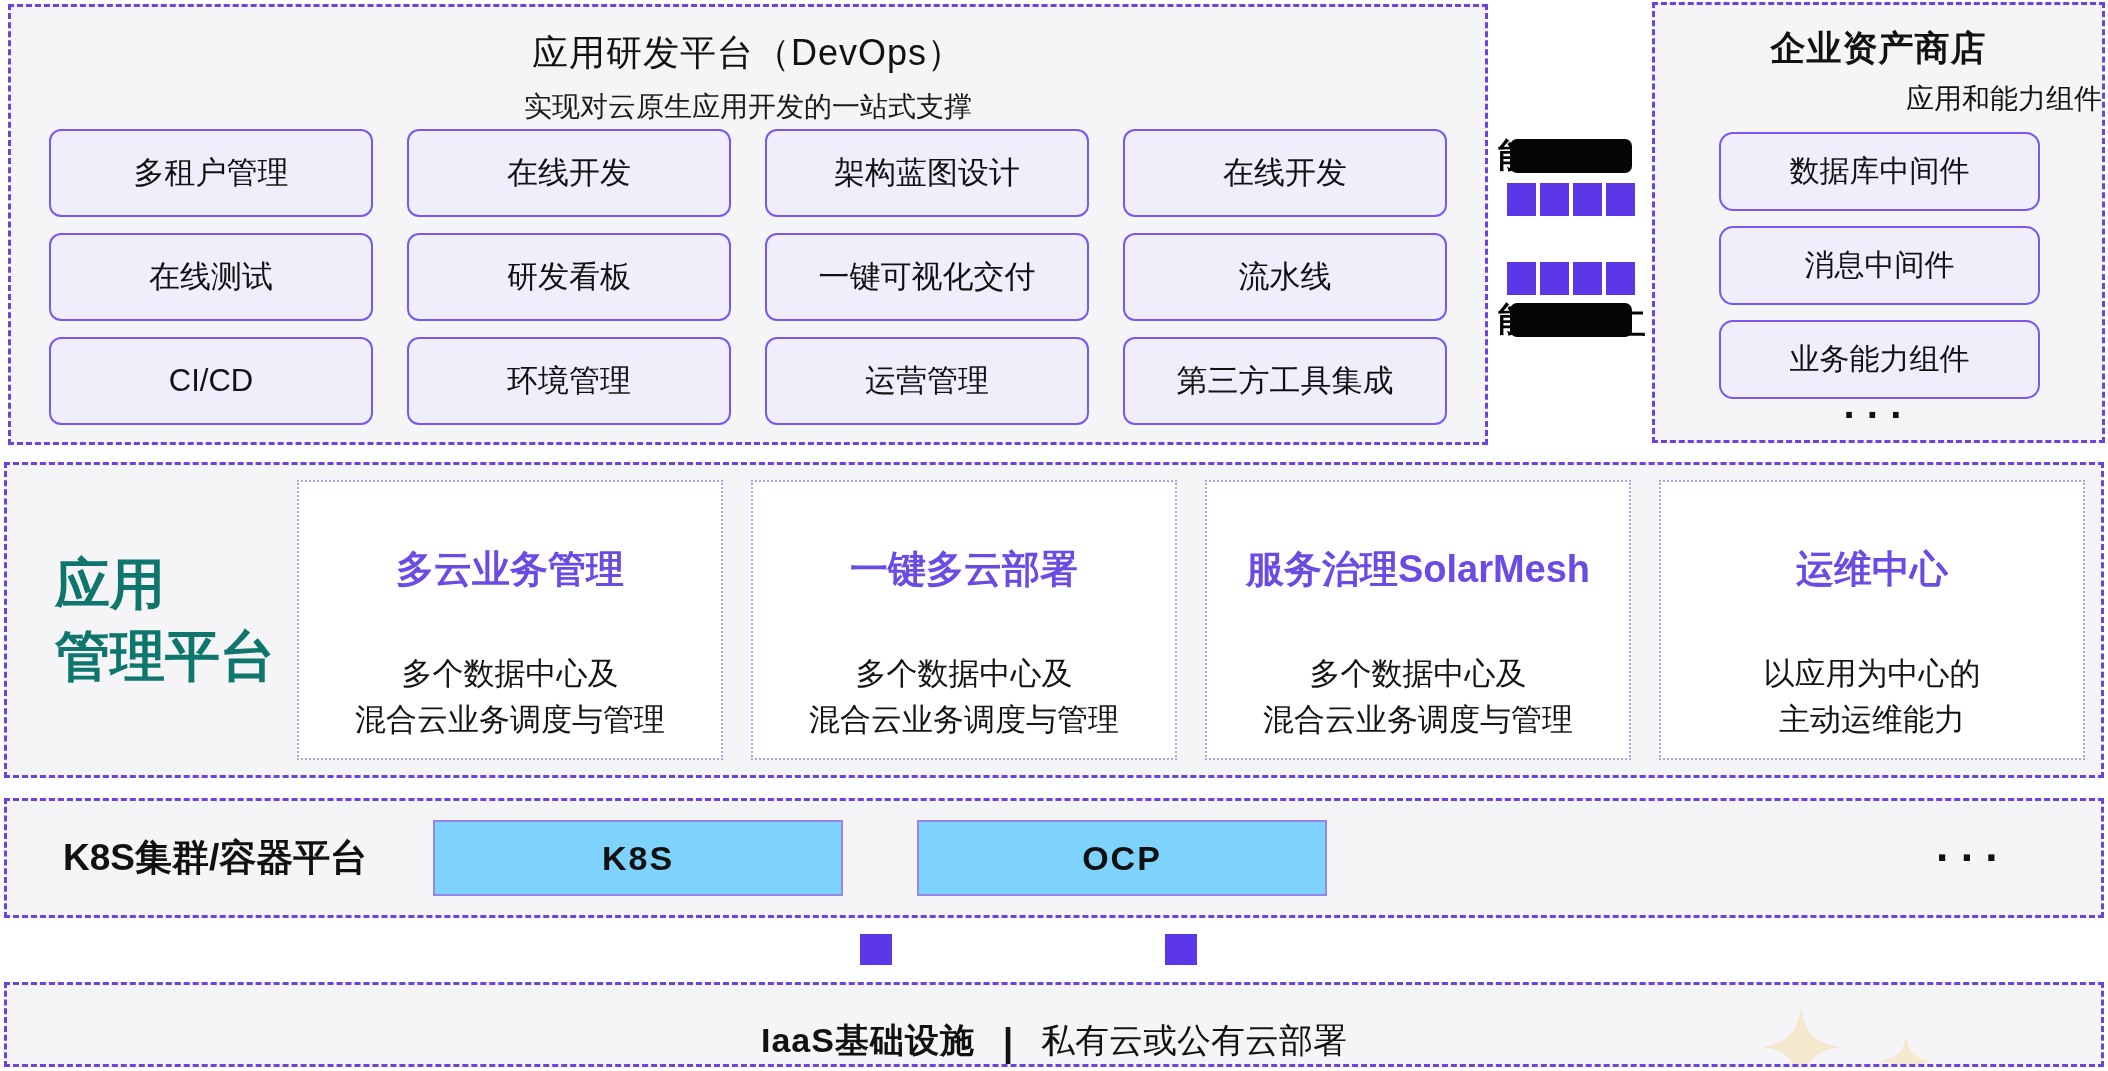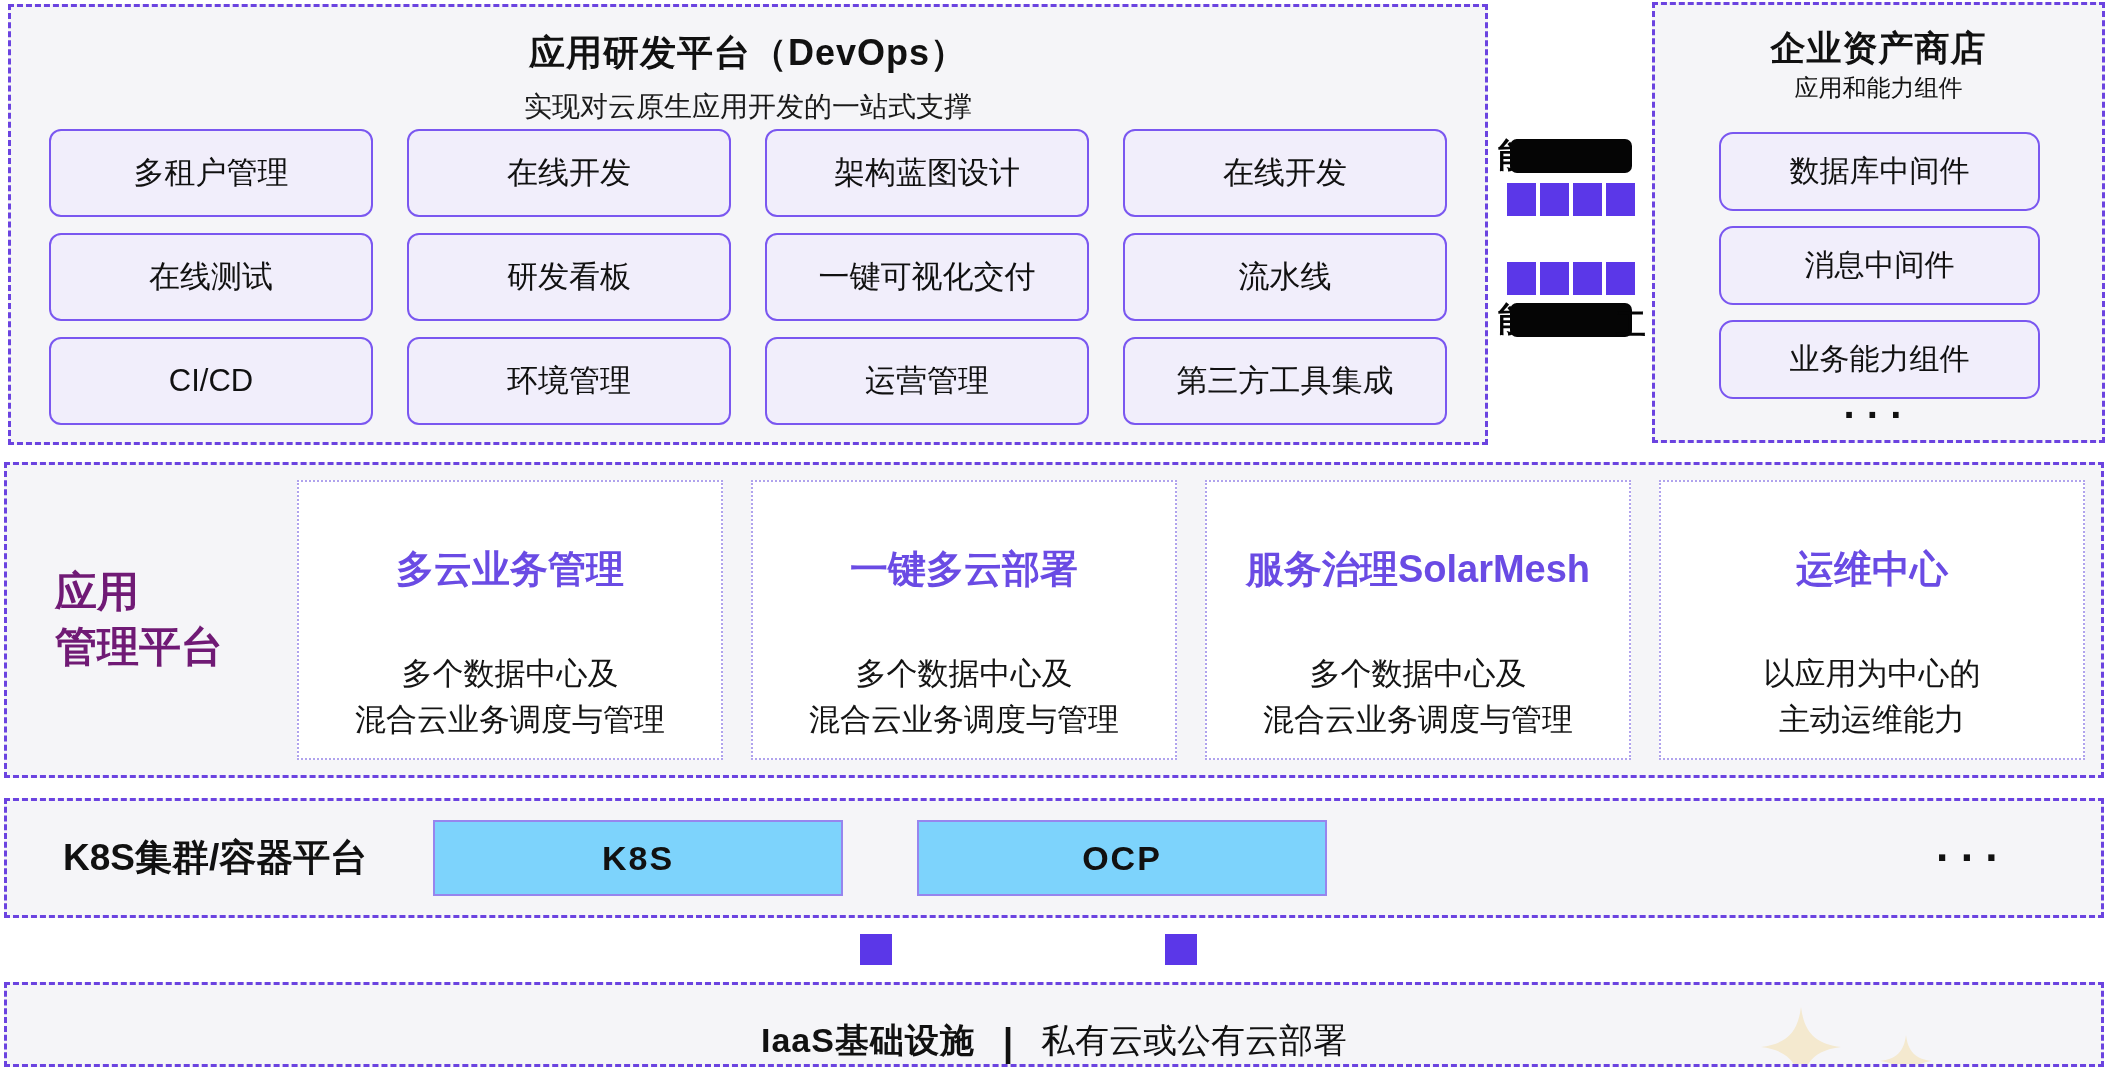--- a/index.html
+++ b/index.html
@@ -5,21 +5,21 @@
   html,body{margin:0;padding:0;}
   body{
     width:2108px;height:1071px;position:relative;background:#ffffff;
     font-family:"Liberation Sans","DejaVu Sans",sans-serif;color:#111;
     overflow:hidden;
   }
   .panel{position:absolute;border:3px dashed #6b43e0;background:#f5f5f8;box-sizing:border-box;}
 
   
   .devops{left:8px;top:4px;width:1480px;height:441px;}
-  .devops-title{margin-top:22px;text-align:center;font-size:36px;font-weight:bold;letter-spacing:1px;}
+  .devops-title{margin-top:22px;text-align:center;font-size:36px;font-weight:normal;letter-spacing:1px;}
   .devops-sub{margin-top:10px;text-align:center;font-size:28px;color:#1a1a1a;}
   .devops-grid{
     position:absolute;left:38px;right:38px;top:122px;
     display:grid;grid-template-columns:repeat(4,1fr);grid-auto-rows:88px;gap:16px 34px;
   }
   .chip{
     background:#f1eefb;border:2px solid #7a57f0;border-radius:12px;
     display:flex;align-items:center;justify-content:center;
     font-size:31px;color:#111;box-sizing:border-box;
   }
@@ -28,30 +28,30 @@
   .blackbar{position:absolute;height:36px;}
   .blackbar .bchar{position:absolute;left:0;top:-1px;font-size:34px;font-weight:bold;color:#050505;line-height:36px;}
   .blackbar .bbox{position:absolute;left:12px;top:1px;width:122px;height:34px;background:#050505;border-radius:7px;}
   .blackbar .btail{position:absolute;left:118px;top:3px;font-size:30px;font-weight:bold;color:#050505;}
   .sqrow{position:absolute;display:flex;gap:4px;}
   .sqrow .sq{width:29px;height:33px;background:#5b37e8;}
 
   
   .store{left:1652px;top:2px;width:453px;height:441px;}
   .store-title{margin-top:20px;text-align:center;font-size:35px;font-weight:bold;letter-spacing:1px;}
-  .store-sub{margin-top:0;text-align:center;font-size:24px;}
+  .store-sub{margin-top:8px;text-align:right;font-size:28px;}
   .store-items{position:absolute;left:64px;right:62px;top:127px;display:flex;flex-direction:column;gap:15px;}
   .store-chip{height:79px;border-radius:14px;font-size:30px;}
   .store-more{position:absolute;left:0;right:0;top:388px;text-align:center;font-size:40px;font-weight:bold;letter-spacing:10px;}
 
   
   .appband{left:4px;top:462px;width:2100px;height:316px;}
   .appband-label{
     position:absolute;left:48px;top:50%;transform:translateY(-50%);
-    font-size:42px;font-weight:bold;line-height:1.3;color:#701a75;
+    font-size:55px;font-weight:bold;line-height:1.3;color:#0f766e;
   }
   .cards{position:absolute;left:290px;right:16px;top:15px;bottom:15px;display:flex;gap:28px;}
   .card{
     flex:1;background:#ffffff;border:2px dotted #b0a3ed;box-sizing:border-box;
     display:flex;flex-direction:column;align-items:center;text-align:center;
   }
   .card-title{margin-top:62px;font-size:38px;font-weight:bold;color:#6a4be4;}
   .card-desc{margin-top:56px;font-size:31px;line-height:46px;color:#141414;}
 
   

